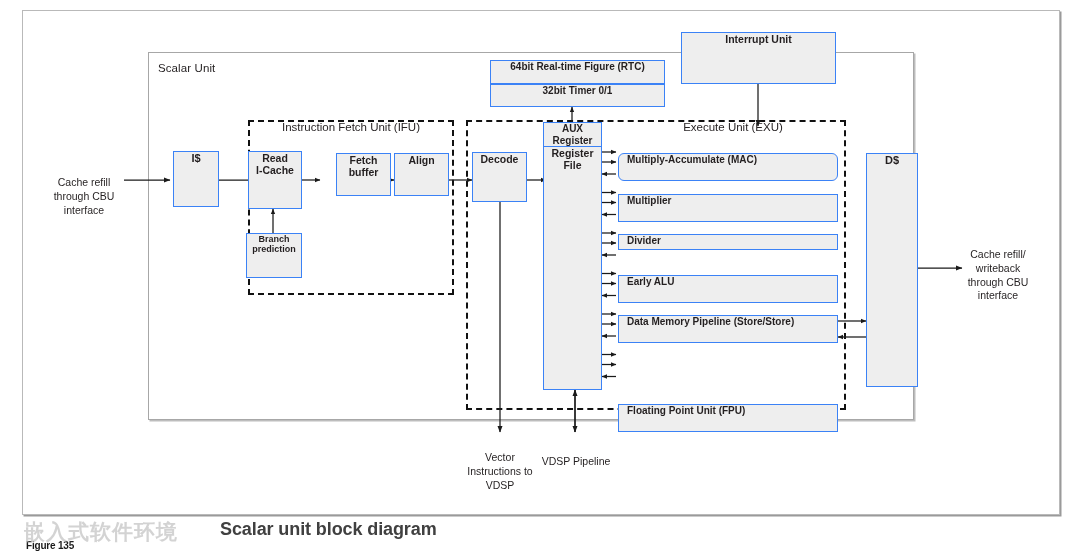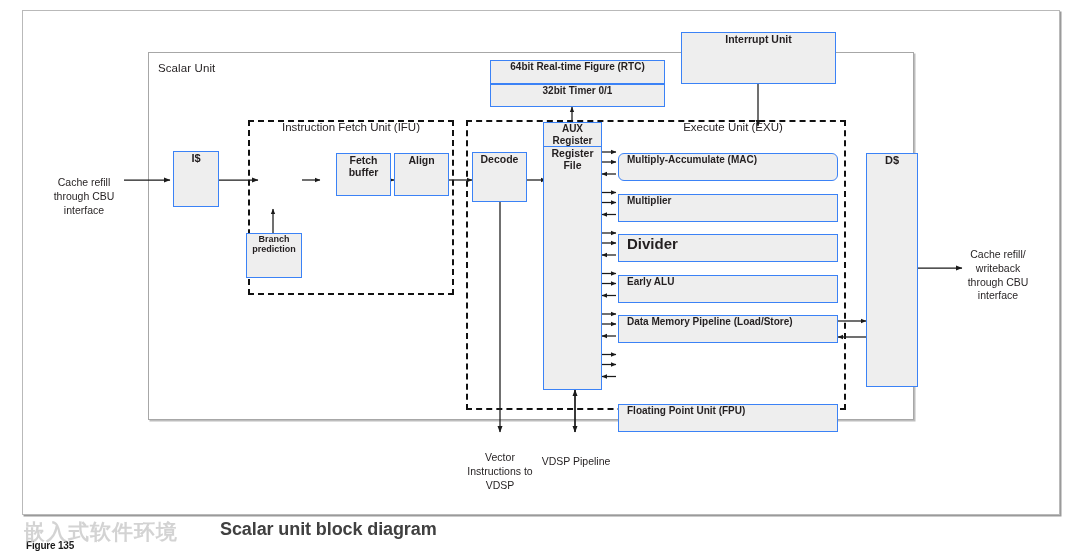--- a/index.html
+++ b/index.html
@@ -157,20 +157,23 @@
         <line x1="602" y1="354.5" x2="616" y2="354.5" marker-end="url(#ahs)"></line>
         <line x1="602" y1="364.5" x2="616" y2="364.5" marker-end="url(#ahs)"></line>
         <line x1="616" y1="376.5" x2="602" y2="376.5" marker-end="url(#ahs)"></line>
       </g>
   </svg>
 
   <div class="blk" style="left:173px;top:151px;width:46px;height:56px;font-size:11px;">
     <span>I$</span>
   </div>
 
+  <div class="blk" style="left:248px;top:151px;width:54px;height:58px;">
+    <span class="ml">Read<br>I-Cache</span>
+  </div>
 
   <div class="blk" style="left:320px;top:153px;width:55px;height:43px;margin-left:16px;">
     <span class="ml">Fetch<br>buffer</span>
   </div>
 
   <div class="blk" style="left:394px;top:153px;width:55px;height:43px;">
     <span class="ml">Align</span>
   </div>
 
   <div class="blk" style="left:472px;top:152px;width:55px;height:50px;">
@@ -205,28 +208,28 @@
     <span>Interrupt Unit</span>
   </div>
 
   <div id="exu-units">
       <div class="blk left" style="left: 618px; top: 153px; width: 220px; height: 28px; font-size: 10px; border-radius: 6px;">
         <span>Multiply-Accumulate (MAC)</span>
       </div>
       <div class="blk left" style="left: 618px; top: 193.5px; width: 220px; height: 28px; font-size: 10px;">
         <span>Multiplier</span>
       </div>
-      <div class="blk left" style="left: 618px; top: 234px; width: 220px; height: 28px; font-size: 15px;">
+      <div class="blk left" style="left: 618px; top: 234px; width: 220px; height: 16px; font-size: 10px;">
         <span>Divider</span>
       </div>
       <div class="blk left" style="left: 618px; top: 274.5px; width: 220px; height: 28px; font-size: 10px;">
         <span>Early ALU</span>
       </div>
       <div class="blk left" style="left: 618px; top: 315px; width: 220px; height: 28px; font-size: 10px;">
-        <span>Data Memory Pipeline (Load/Store)</span>
+        <span>Data Memory Pipeline (Store/Store)</span>
       </div>
       <div class="blk left" style="left: 618px; top: 355.5px; width: 220px; height: 28px; font-size: 10px; margin-top: 48px;">
         <span>Floating Point Unit (FPU)</span>
       </div>
     </div>
 
   <div class="note" style="left:38px;top:162px;width:92px;">
     <span>Cache refill<br>through CBU<br>interface</span>
   </div>
 

